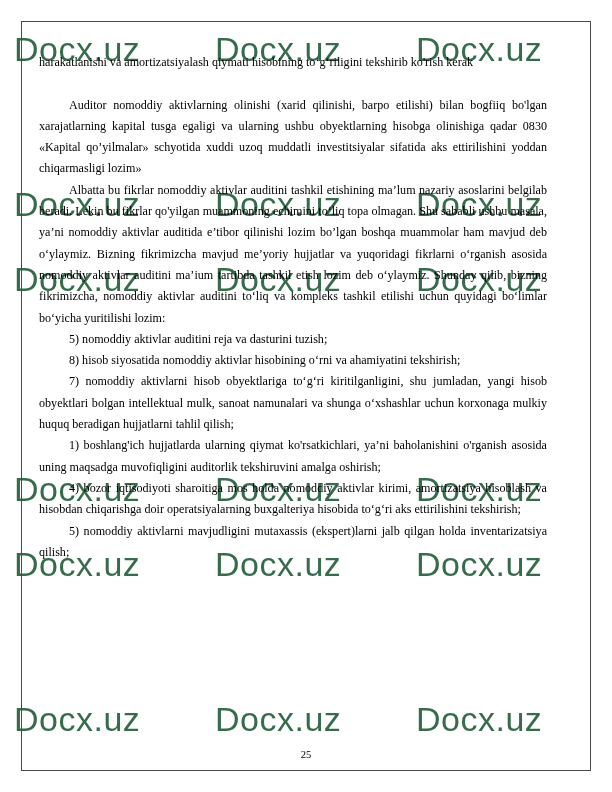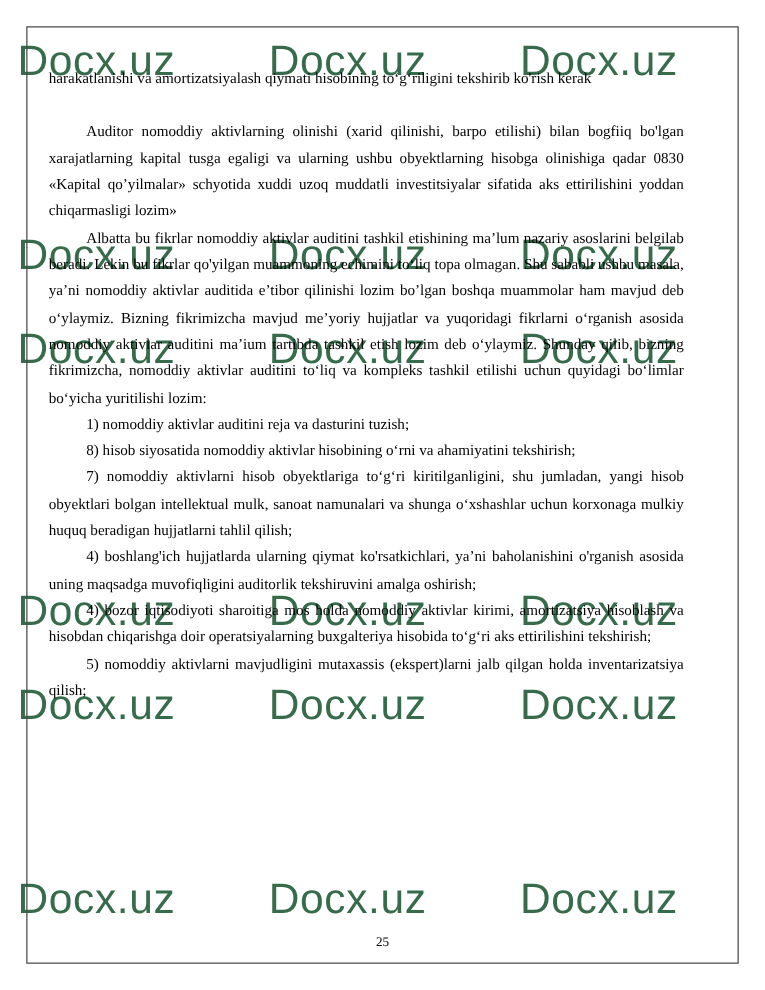--- a/index.html
+++ b/index.html
@@ -130,27 +130,27 @@
   <div id="content">
 
     <p class="para">harakatlanishi va amortizatsiyalash qiymati hisobining to‘g‘riligini tekshirib ko'rish kerak</p>
 
     <div class="spacer-line"></div>
 
     <p class="para indent">Auditor nomoddiy aktivlarning olinishi (xarid qilinishi, barpo etilishi) bilan bogfiiq bo'lgan xarajatlarning kapital tusga egaligi va ularning ushbu obyektlarning hisobga olinishiga qadar 0830 «Kapital qo’yilmalar» schyotida xuddi uzoq muddatli investitsiyalar sifatida aks ettirilishini yoddan chiqarmasligi lozim»</p>
 
     <p class="para indent">Albatta bu fikrlar nomoddiy aktivlar auditini tashkil etishining ma’lum nazariy asoslarini belgilab beradi. Lekin bu fikrlar qo'yilgan muammoning echimini to‘liq topa olmagan. Shu sababli ushbu masala, ya’ni nomoddiy aktivlar auditida e’tibor qilinishi lozim bo’lgan boshqa muammolar ham mavjud deb o‘ylaymiz. Bizning fikrimizcha mavjud me’yoriy hujjatlar va yuqoridagi fikrlarni o‘rganish asosida nomoddiy aktivlar auditini ma’ium tartibda tashkil etish lozim deb o‘ylaymiz. Shunday qilib, bizning fikrimizcha, nomoddiy aktivlar auditini to‘liq va kompleks tashkil etilishi uchun quyidagi bo‘limlar bo‘yicha yuritilishi lozim:</p>
 
-    <p class="para indent">1) nomoddiy aktivlar auditini reja va dasturini tuzish;</p>
+    <p class="para indent">5) nomoddiy aktivlar auditini reja va dasturini tuzish;</p>
 
     <p class="para indent">8) hisob siyosatida nomoddiy aktivlar hisobining o‘rni va ahamiyatini tekshirish;</p>
 
     <p class="para indent">7) nomoddiy aktivlarni hisob obyektlariga to‘g‘ri kiritilganligini, shu jumladan, yangi hisob obyektlari bolgan intellektual mulk, sanoat namunalari va shunga o‘xshashlar uchun korxonaga mulkiy huquq beradigan hujjatlarni tahlil qilish;</p>
 
-    <p class="para indent">4) boshlang'ich hujjatlarda ularning qiymat ko'rsatkichlari, ya’ni baholanishini o'rganish asosida uning maqsadga muvofiqligini auditorlik tekshiruvini amalga oshirish;</p>
+    <p class="para indent">1) boshlang'ich hujjatlarda ularning qiymat ko'rsatkichlari, ya’ni baholanishini o'rganish asosida uning maqsadga muvofiqligini auditorlik tekshiruvini amalga oshirish;</p>
 
     <p class="para indent">4) bozor iqtisodiyoti sharoitiga mos holda nomoddiy aktivlar kirimi, amortizatsiya hisoblash va hisobdan chiqarishga doir operatsiyalarning buxgalteriya hisobida to‘g‘ri aks ettirilishini tekshirish;</p>
 
     <p class="para indent">5) nomoddiy aktivlarni mavjudligini mutaxassis (ekspert)larni jalb qilgan holda inventarizatsiya qilish;</p>
 
   </div>
 
   <div id="page-number">25</div>
 
 </div>

